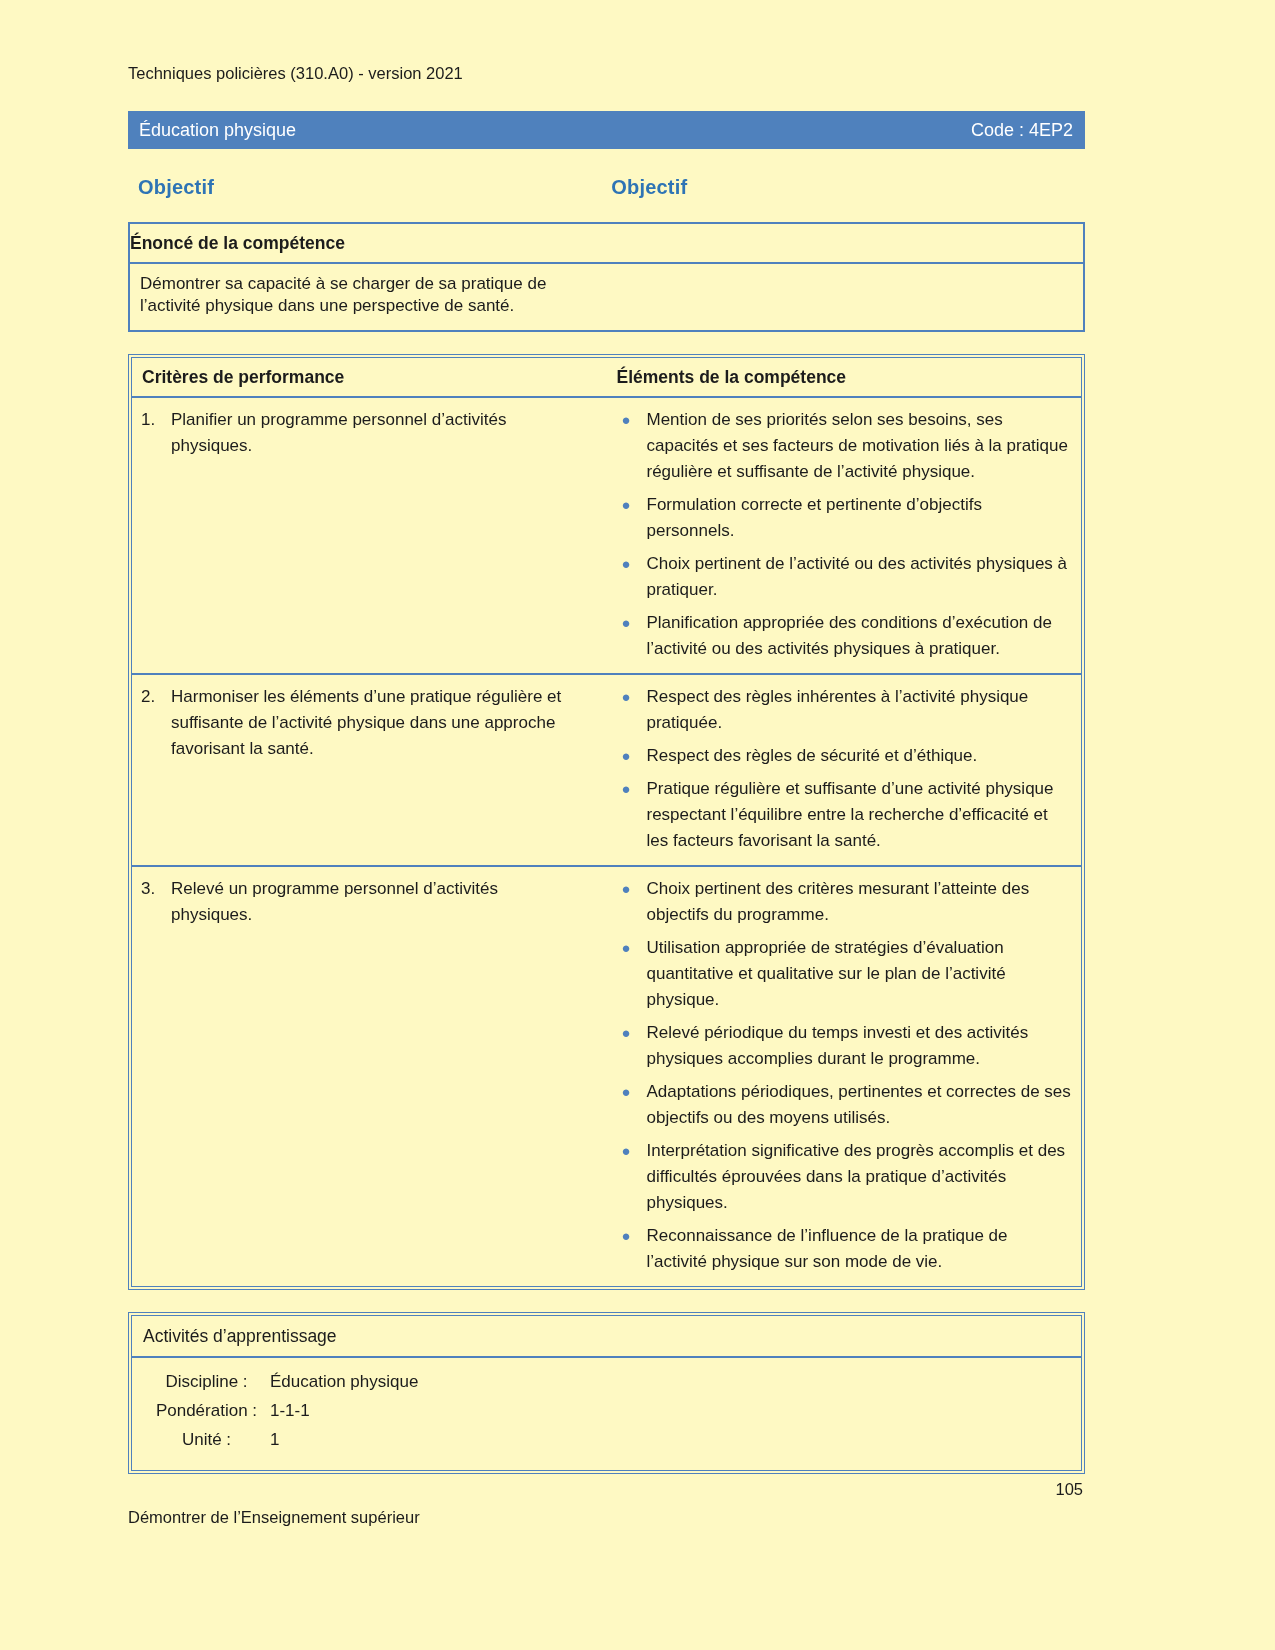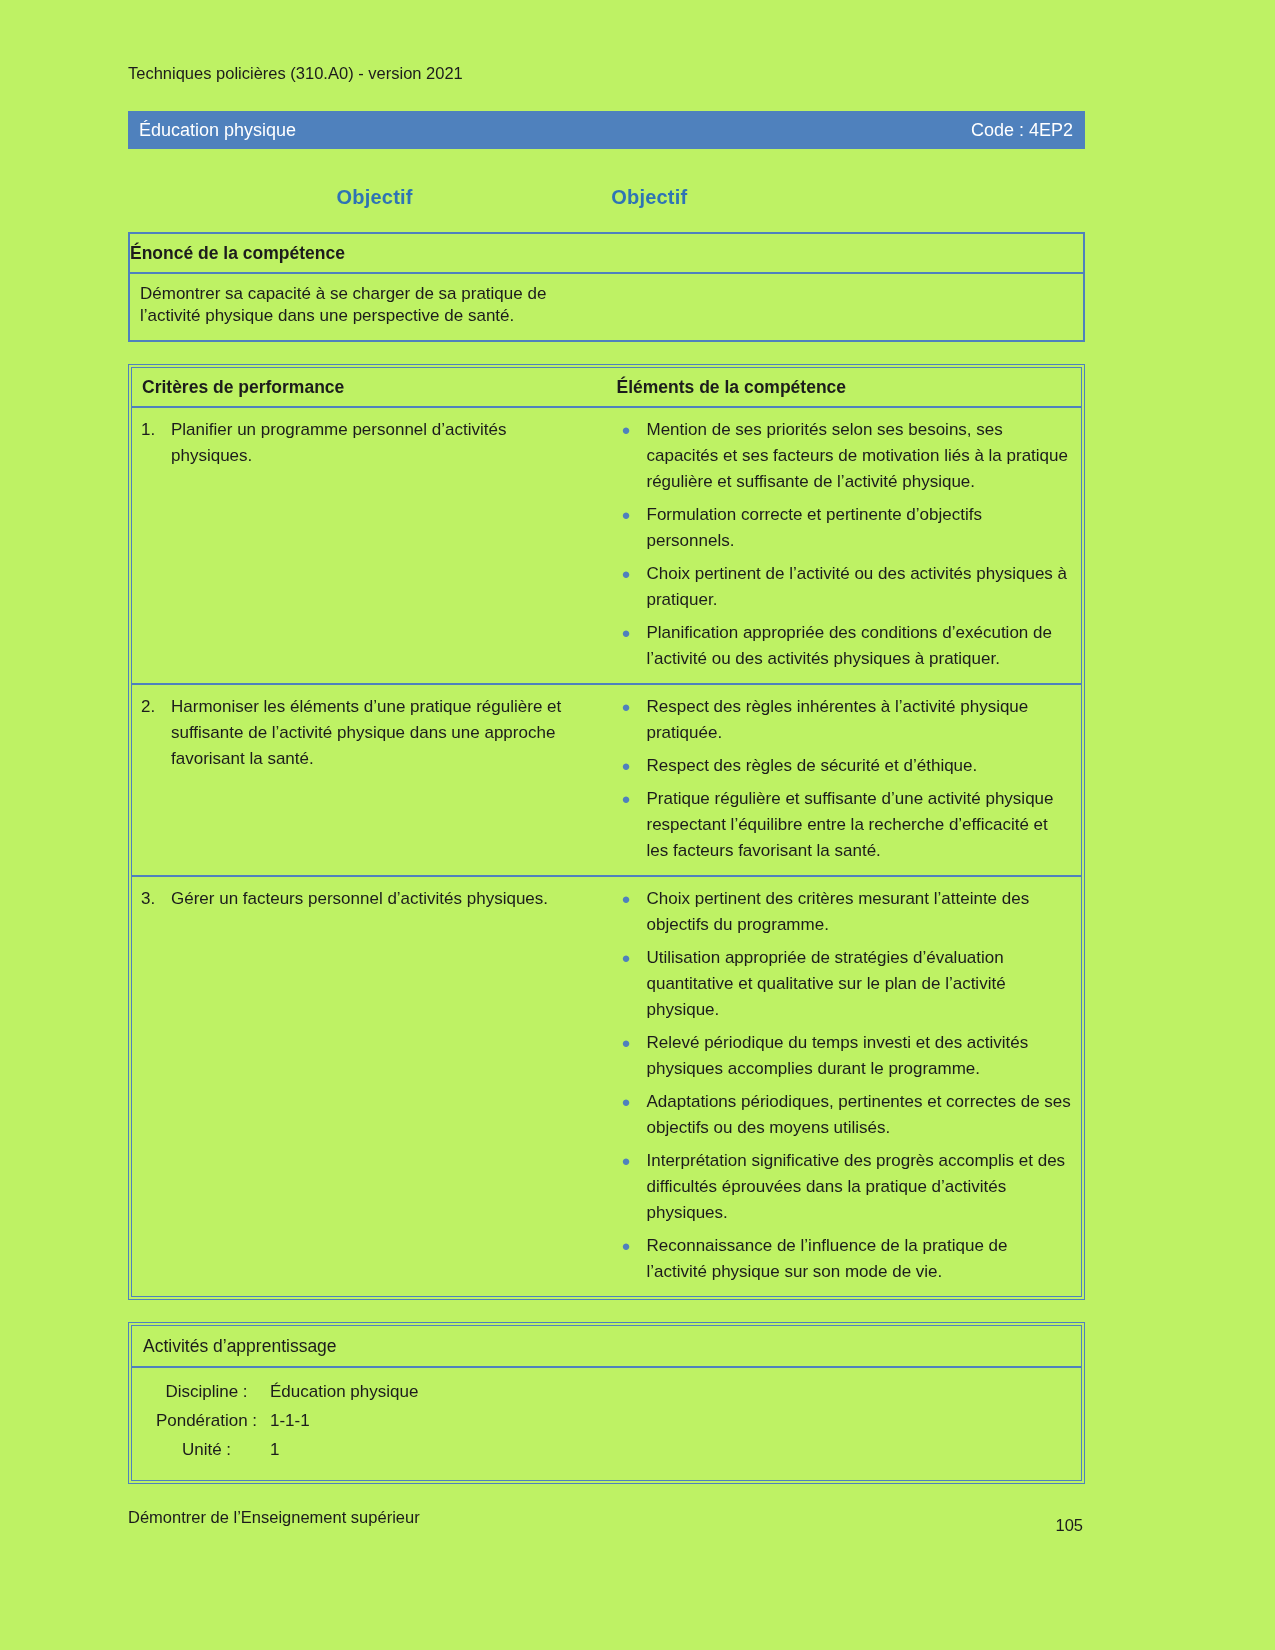--- a/index.html
+++ b/index.html
@@ -1,39 +1,39 @@
 <!DOCTYPE html>
 <html><head>
 <meta charset="utf-8">
 <style>
   * { margin:0; padding:0; box-sizing:border-box; }
   html, body { background:#ffffff; }
   .page {
     position:relative;
     width:1275px; height:1650px;
-    background:#bef264;
+    background:#fef9c3;
     font-family:"Liberation Sans", sans-serif;
     color:#1c1c1c;
     overflow:hidden;
   }
   .content { position:absolute; left:128px; top:0; width:957px; }
 
   .doc-header { margin-top:64px; font-size:16.5px; color:#1c1c1c; }
 
   .banner {
     margin-top:28px;
     background:#4f81bd;
     color:#ffffff;
     display:flex; justify-content:space-between; align-items:center;
     height:38px;
     padding:0 12px 0 11px;
     font-size:18px;
   }
 
-  .headings-row { display:flex; margin-top:37px;text-align:center; }
+  .headings-row { display:flex; margin-top:27px; }
   .h-objectif, .h-standard {
     color:#2e74b5; font-weight:bold; font-size:20px;
     letter-spacing:0.2px;
   }
   .h-objectif { flex:0 0 50.5%; padding-left:10px; }
 
   .box1 { margin-top:23px; border:2px solid #4f81bd; }
   .box-title {
     font-weight:bold; font-size:17.5px;
     padding:9px 0 8px;
@@ -62,21 +62,21 @@
   .crit { display:flex; margin-bottom:7px; font-size:17px; line-height:26px; }
   .crit:last-child { margin-bottom:2px; }
   .crit .dot { flex:0 0 30px; color:#4f81bd; font-size:15px; padding-left:5px; }
   .crit .crit-text { flex:1; }
 
   .act-title { font-weight:normal; font-size:17.5px; padding:10px 11px 9px; border-bottom:2px solid #4f81bd; }
   .act-fields { padding:9px 11px 16px; font-size:17px; line-height:29px; }
   .act-row { display:flex; }
   .act-label { flex:0 0 127px;text-align:center; }
 
-  .page-num { position:absolute; right:192px; top:1480px; font-size:16.5px;margin-top:36px; }
+  .page-num { position:absolute; right:192px; top:1480px; font-size:16.5px; }
   .ministry { position:absolute; left:128px; top:1508px; font-size:16.5px; }
 </style>
 </head>
 <body>
 
 <div class="page">
   <div class="content">
 
     <div class="doc-header">Techniques policières (310.A0) - version 2021</div>
 
@@ -145,21 +145,21 @@
             <div class="crit">
               <span class="dot">●</span>
               <span class="crit-text">Pratique régulière et suffisante d’une activité physique respectant l’équilibre entre la recherche d’efficacité et les facteurs favorisant la santé.</span>
             </div>
           </div>
         </div>
 
         <div class="tbl-row">
           <div class="cell-el">
             <span class="el-num">3.</span>
-            <span class="el-text">Gérer un facteurs personnel d’activités physiques.</span>
+            <span class="el-text">Relevé un programme personnel d’activités physiques.</span>
           </div>
           <div class="cell-cr">
             <div class="crit">
               <span class="dot">●</span>
               <span class="crit-text">Choix pertinent des critères mesurant l’atteinte des objectifs du programme.</span>
             </div>
             <div class="crit">
               <span class="dot">●</span>
               <span class="crit-text">Utilisation appropriée de stratégies d’évaluation quantitative et qualitative sur le plan de l’activité physique.</span>
             </div>

